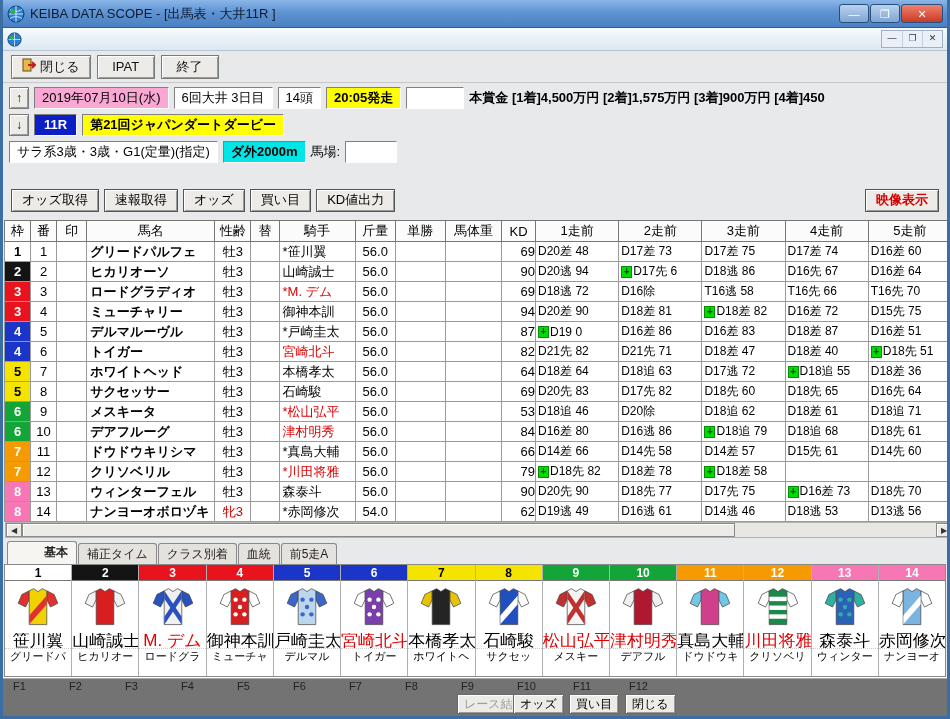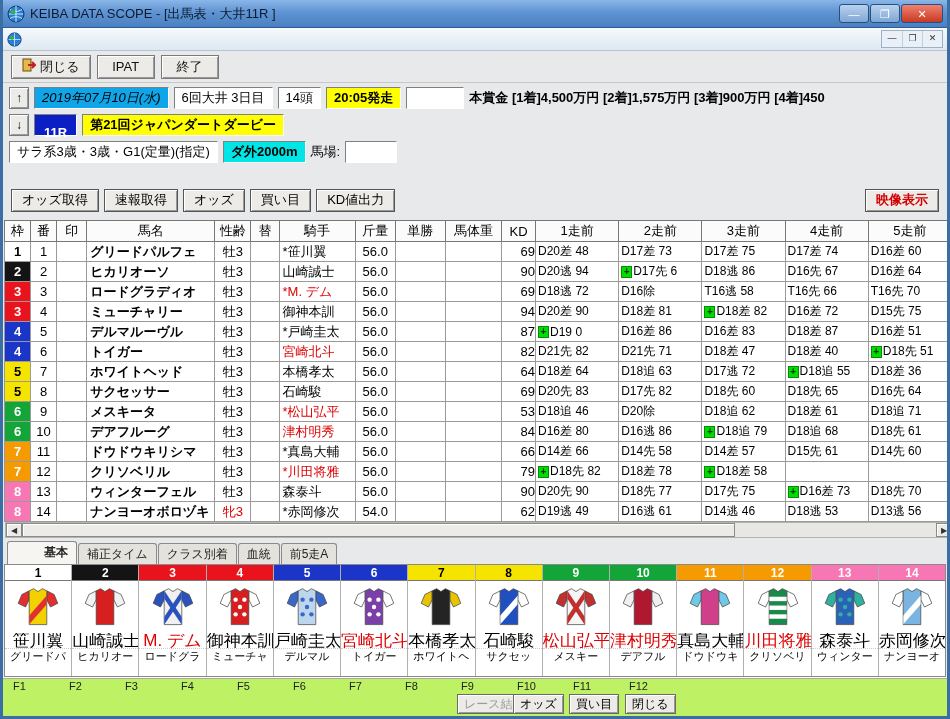--- a/index.html
+++ b/index.html
@@ -36,25 +36,25 @@
           box-shadow:inset 1px 1px 0 #ffffff, inset -1px -1px 0 #9a9a9a; display:flex; align-items:center; gap:4px; justify-content:center; }
   .tbicon { display:inline-block; }
 
   
   .infoarea { flex:0 0 102px; padding:3px 6px 0 6px; }
   .inforow { display:flex; align-items:center; gap:5px; margin-bottom:3px; height:24px; }
   .arrowbtn { width:20px; height:22px; font-size:12px; background:#ecebe7; border:1px solid #7a7a7a;
               box-shadow:inset 1px 1px 0 #fff, inset -1px -1px 0 #9a9a9a; text-align:center; line-height:20px; }
   .sbox { border:1px solid; border-color:#808080 #ffffff #ffffff #808080; background:#fff;
           font-size:13px; height:22px; line-height:20px; padding:0 7px; white-space:nowrap; }
-  .box-date { background:#0ea5e9;font-style:italic; }
+  .box-date { background:#f9a8d4; }
   .box-time { background:#ffff00; font-weight:bold; }
   .box-blank1 { width:58px; }
   .prize { font-size:13px; font-weight:bold; color:#000; white-space:nowrap; overflow:hidden; flex:1; }
-  .box-raceno { background:#0b1fc4; color:#fff; font-weight:bold; padding:8px 9px; }
+  .box-raceno { background:#0b1fc4; color:#fff; font-weight:bold; padding:0 9px; }
   .box-racename { background:#ffff00; font-weight:bold; }
   .box-course { background:#00e5e5; font-weight:bold; }
   .baba-label { font-size:13px; }
   .box-baba { width:52px; }
 
   
   .actionbar { flex:0 0 30px; display:flex; align-items:center; gap:5px; padding:0 8px; }
   .abtn { height:23px; padding:0 10px; font-size:13px; background:#ecebe7; border:1px solid #555;
           box-shadow:inset 1px 1px 0 #fff, inset -1px -1px 0 #9a9a9a; }
   .abtn.video { margin-left:auto; color:#d40000; font-weight:bold; }
@@ -92,21 +92,21 @@
   
   .silks { flex:0 0 113px; display:flex; background:#fff; border:1px solid #8a8a8a; margin:0 1px; }
   .silkcol { flex:1; border-right:1px solid #b0b0b0; display:flex; flex-direction:column; overflow:hidden; }
   .silkcol:last-child { border-right:none; }
   .silknum { height:16px; font-size:12px; font-weight:bold; text-align:center; line-height:16px; border-bottom:1px solid #777; }
   .silkimg { height:52px; display:flex; align-items:center; justify-content:center; }
   .silkjockey { height:15px; font-size:17px; text-align:center; line-height:15px; white-space:nowrap; overflow:hidden; }
   .silkhorse { height:15px; font-size:11px; text-align:center; line-height:15px; white-space:nowrap; overflow:hidden; border-top:1px dotted #ccc; }
 
   
-  .fkeys { flex:1; background:#bef264; border-top:1px solid #fff; box-shadow:inset 0 1px 0 #aaa; display:flex; padding:2px 6px 0 6px; }
+  .fkeys { flex:1; background:#737373; border-top:1px solid #fff; box-shadow:inset 0 1px 0 #aaa; display:flex; padding:2px 6px 0 6px; }
   .fslot { width:56px; display:flex; flex-direction:column; align-items:flex-start; }
   .flabel { font-size:11px; color:#222; padding-left:4px; height:14px; }
   .fbtn { height:20px; font-size:12px; padding:0 6px; background:#ecebe7; border:1px solid #6a6a6a;
           box-shadow:inset 1px 1px 0 #fff, inset -1px -1px 0 #9a9a9a; white-space:nowrap; }
   .fbtn.disabled { color:#9c9c9c; }
 </style>
 </head>
 <body>
 
 <div class="window">

